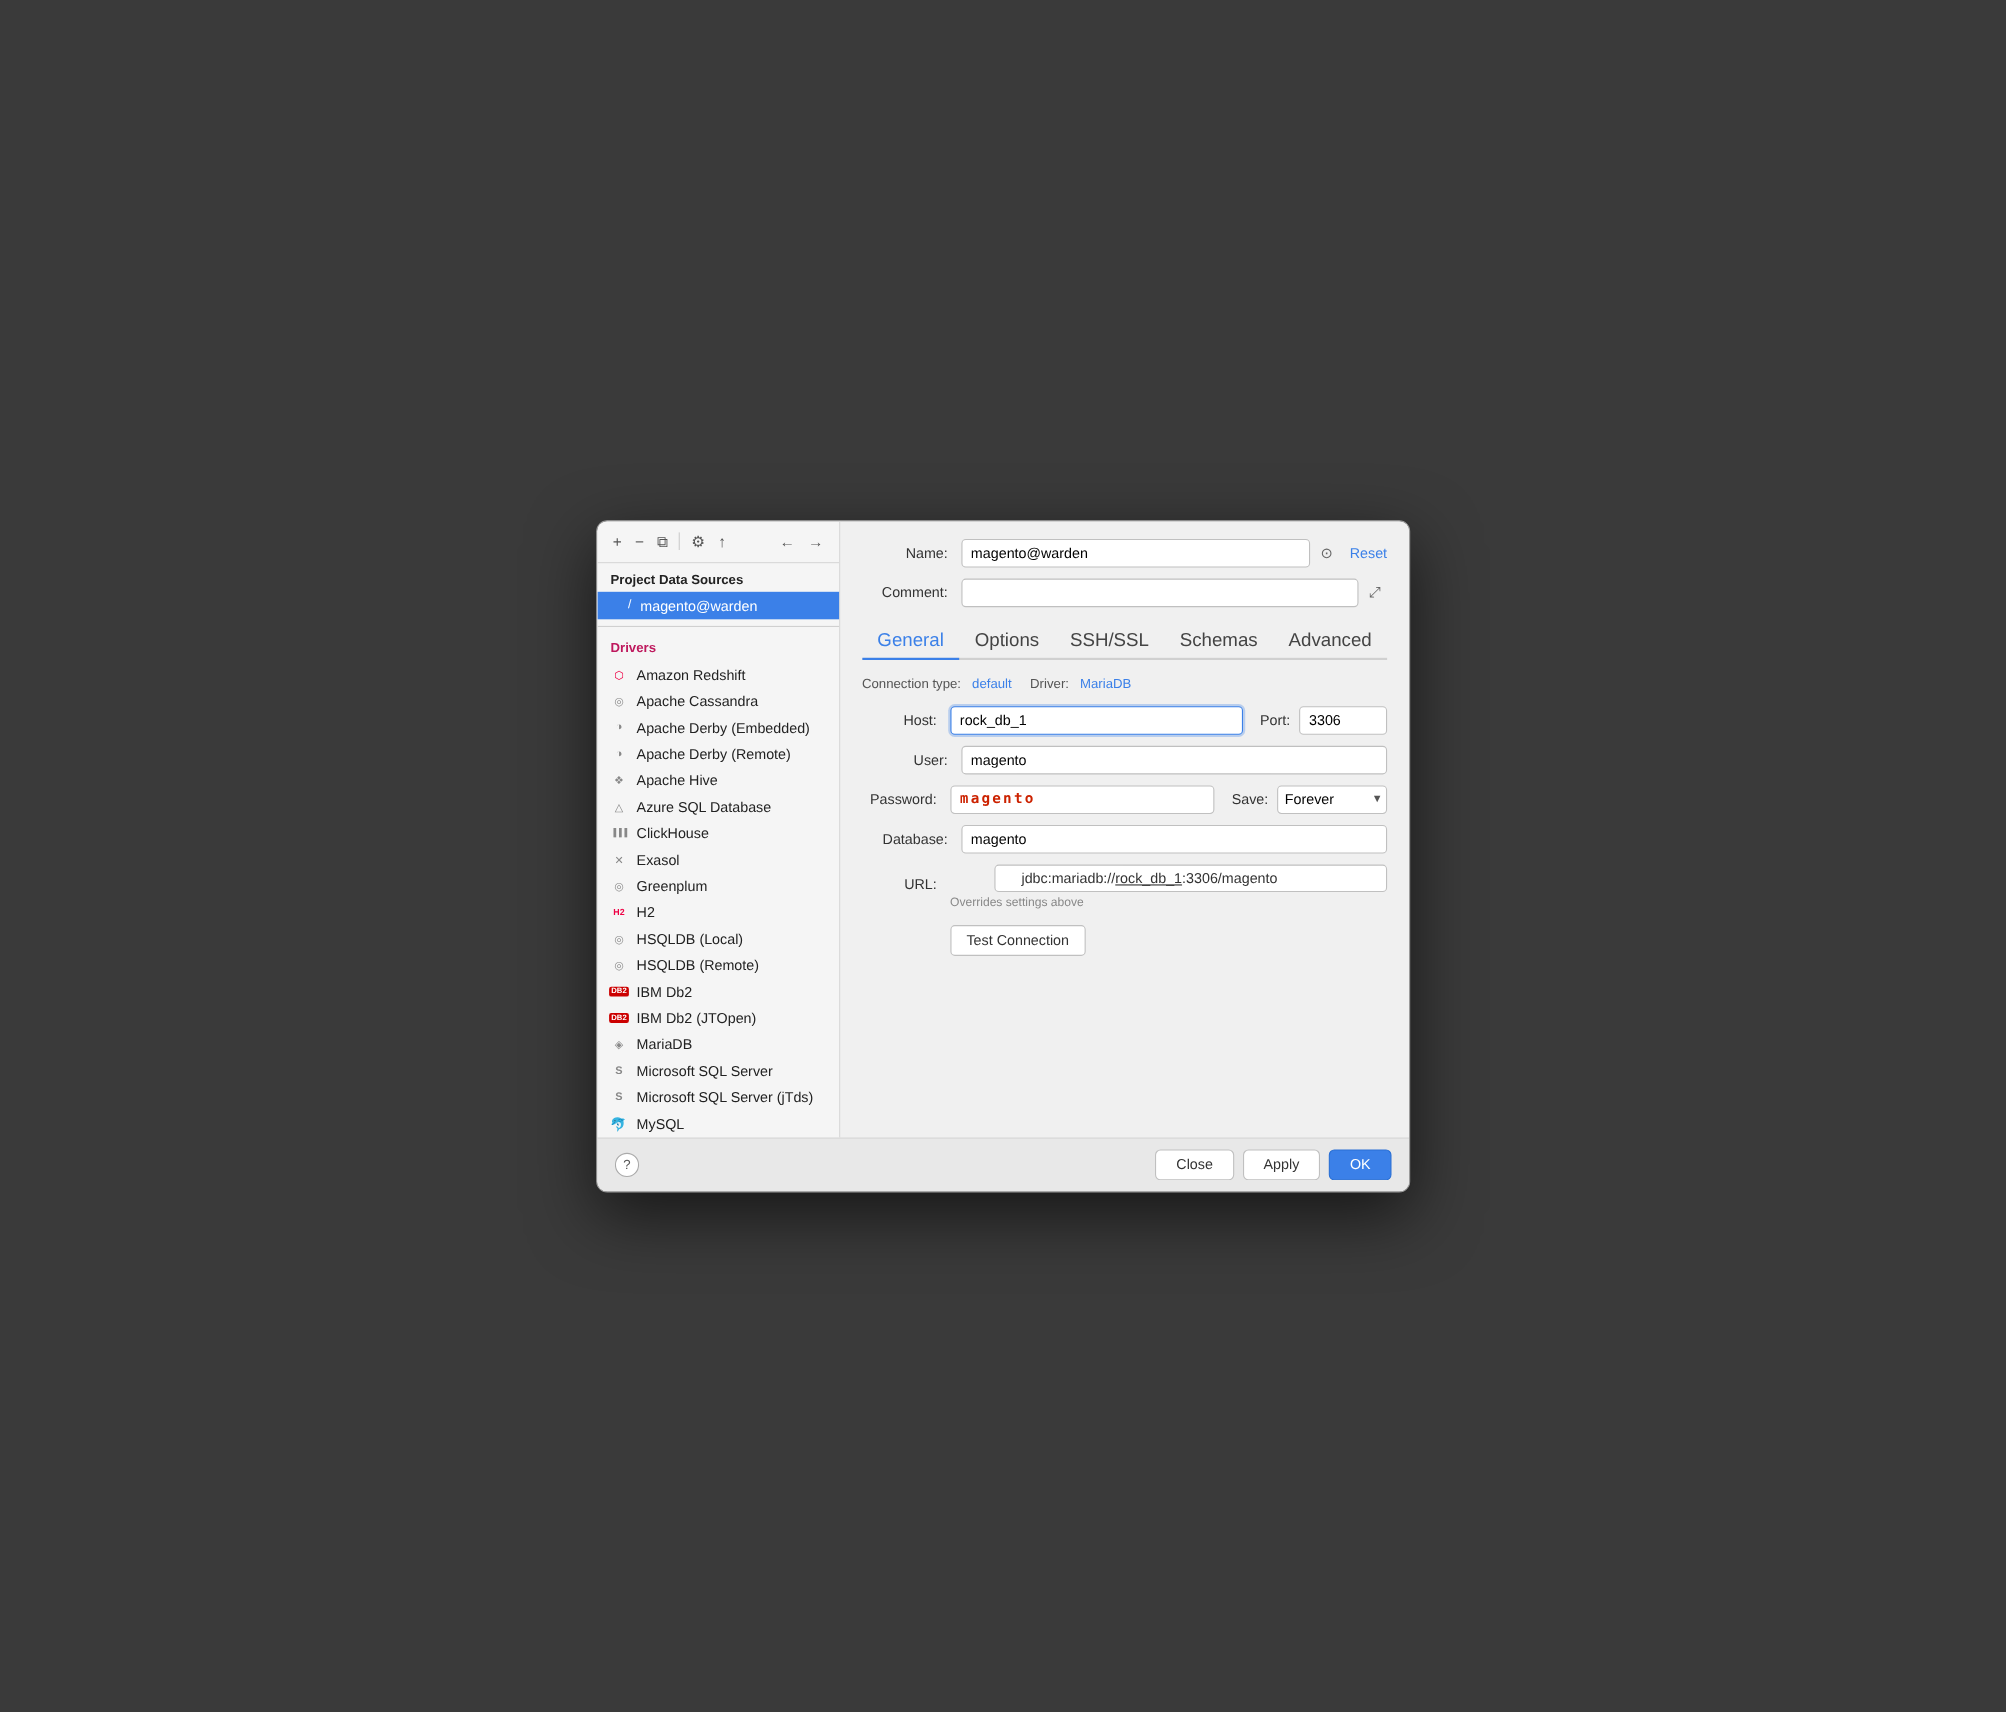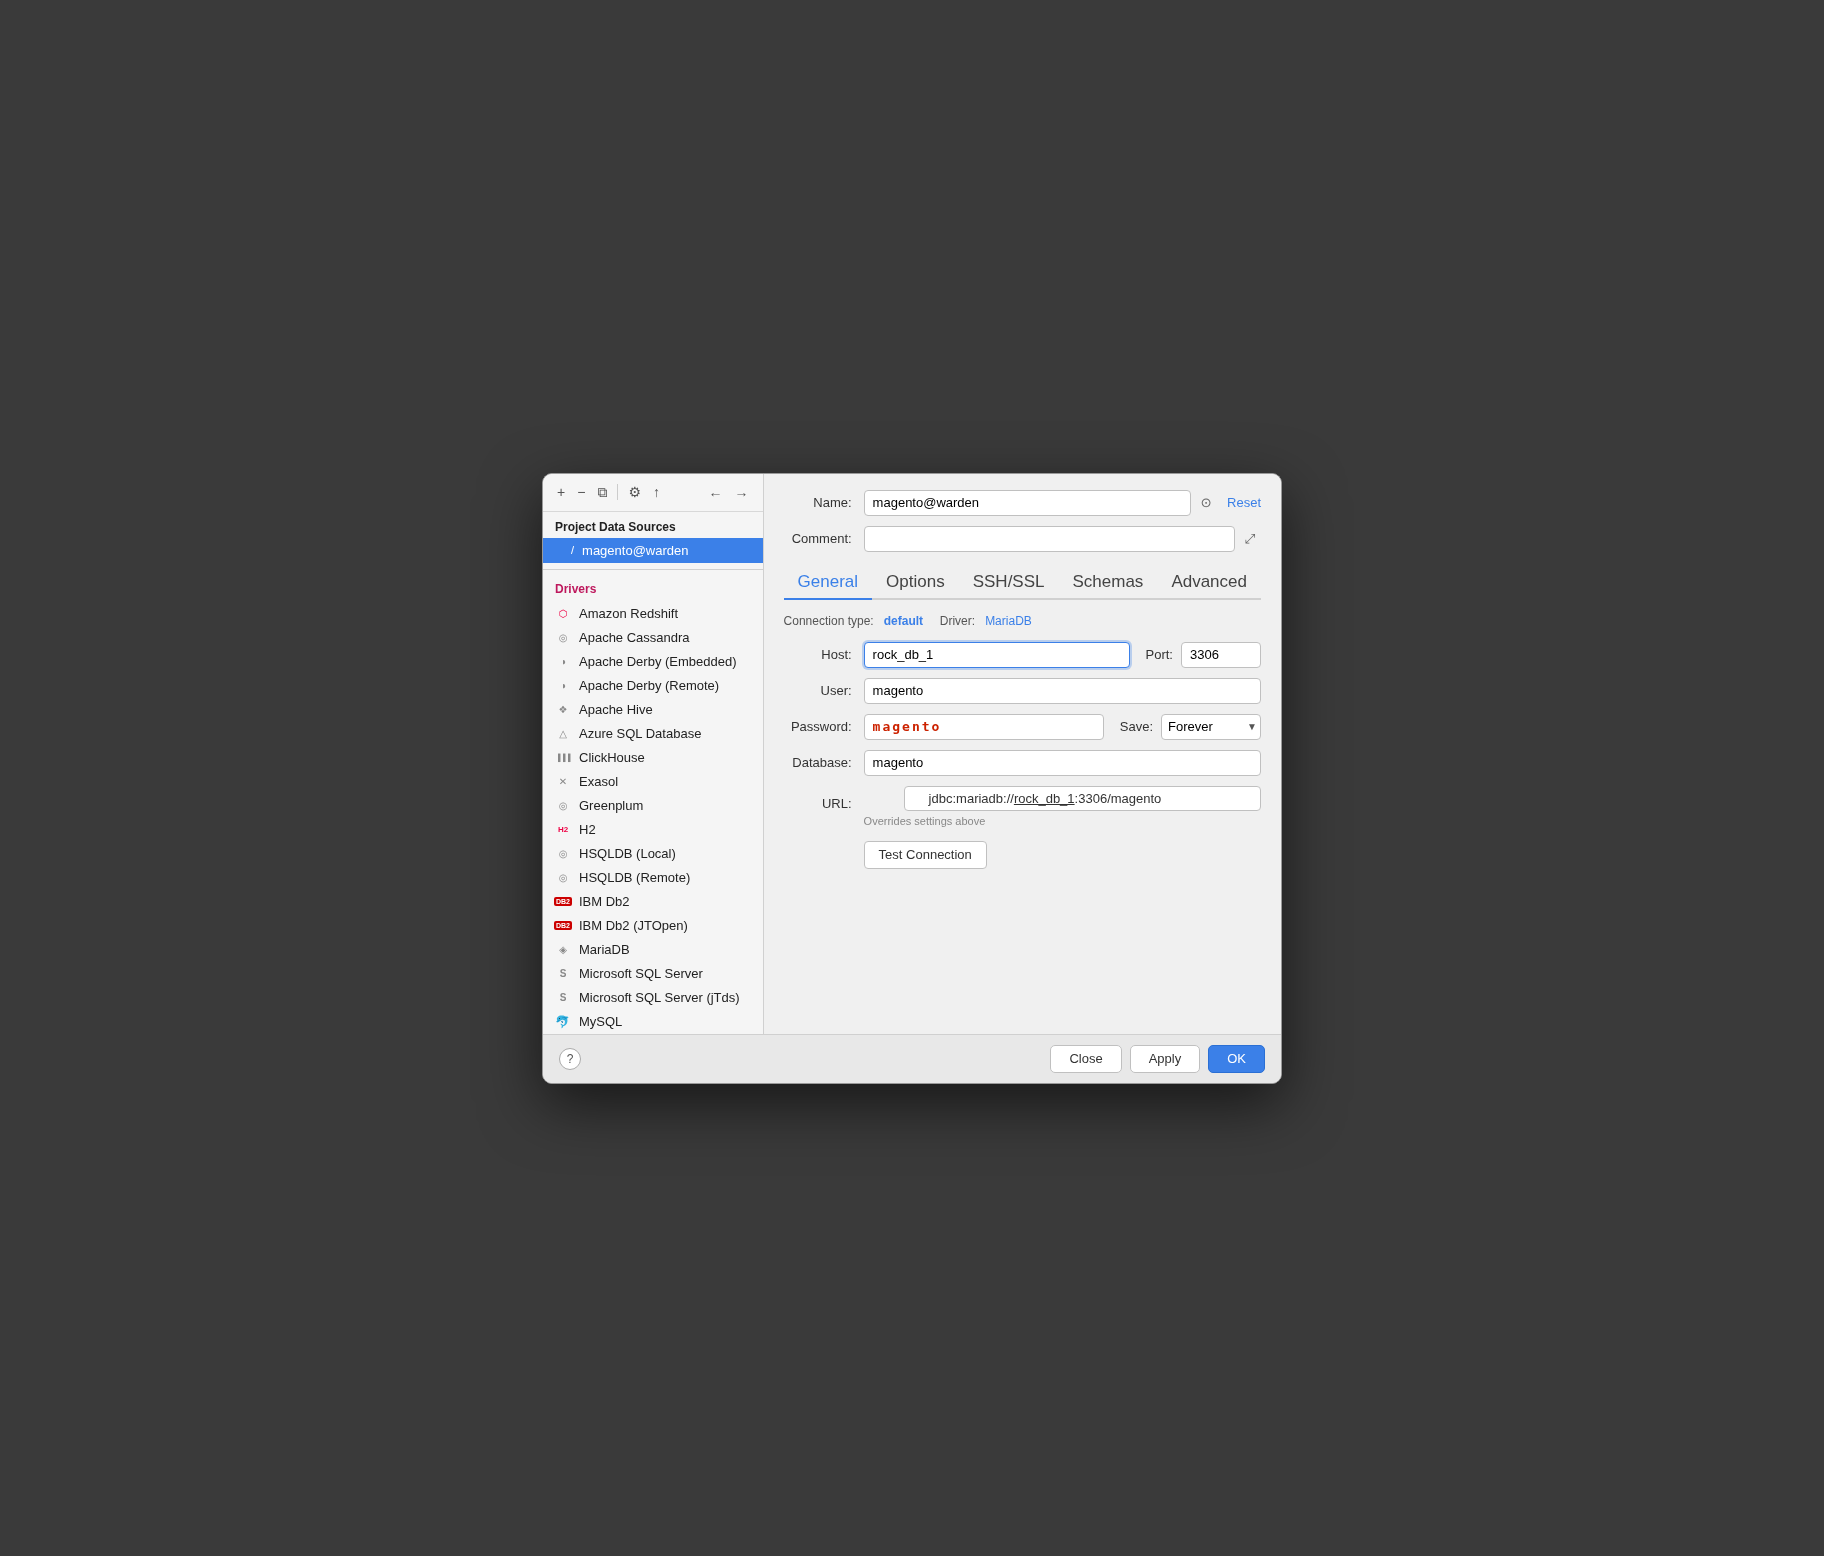--- a/index.html
+++ b/index.html
@@ -141,20 +141,21 @@
       flex: 1;
       padding: 16px 20px;
       display: flex;
       flex-direction: column;
       background: #f0f0f0;
     }
     .field-row {
       display: flex;
       align-items: center;
       margin-bottom: 10px;
+      margin-left: 10px;
     }
     .field-label {
       width: 80px;
       text-align: right;
       padding-right: 12px;
       color: #333;
       font-size: 13px;
       flex-shrink: 0;
     }
     .field-input {
@@ -206,21 +207,21 @@
       color: #3b80e8;
       border-bottom: 2px solid #3b80e8;
       font-weight: 500;
     }
     
     .connection-info {
       font-size: 12px;
       color: #555;
       margin-bottom: 14px;
     }
-    .connection-info .default-link { color: #3b80e8; cursor: pointer; font-weight: bold; }
+    .connection-info .default-link { color: #3b80e8; cursor: pointer; }
     .connection-info .mariadb-link { color: #3b80e8; cursor: pointer; }
     
     .form-area {
       flex: 1;
     }
     .host-port-row {
       display: flex;
       align-items: center;
       margin-bottom: 10px;
     }

